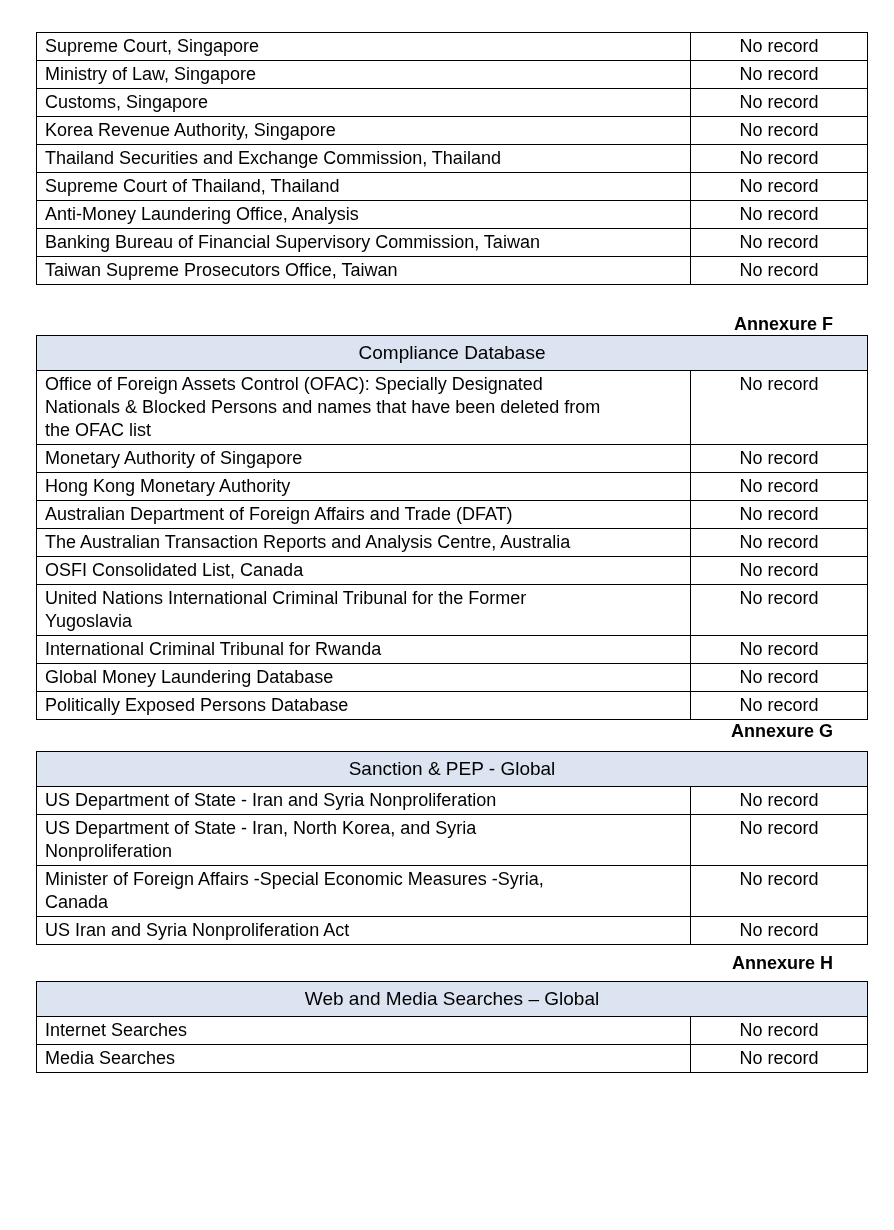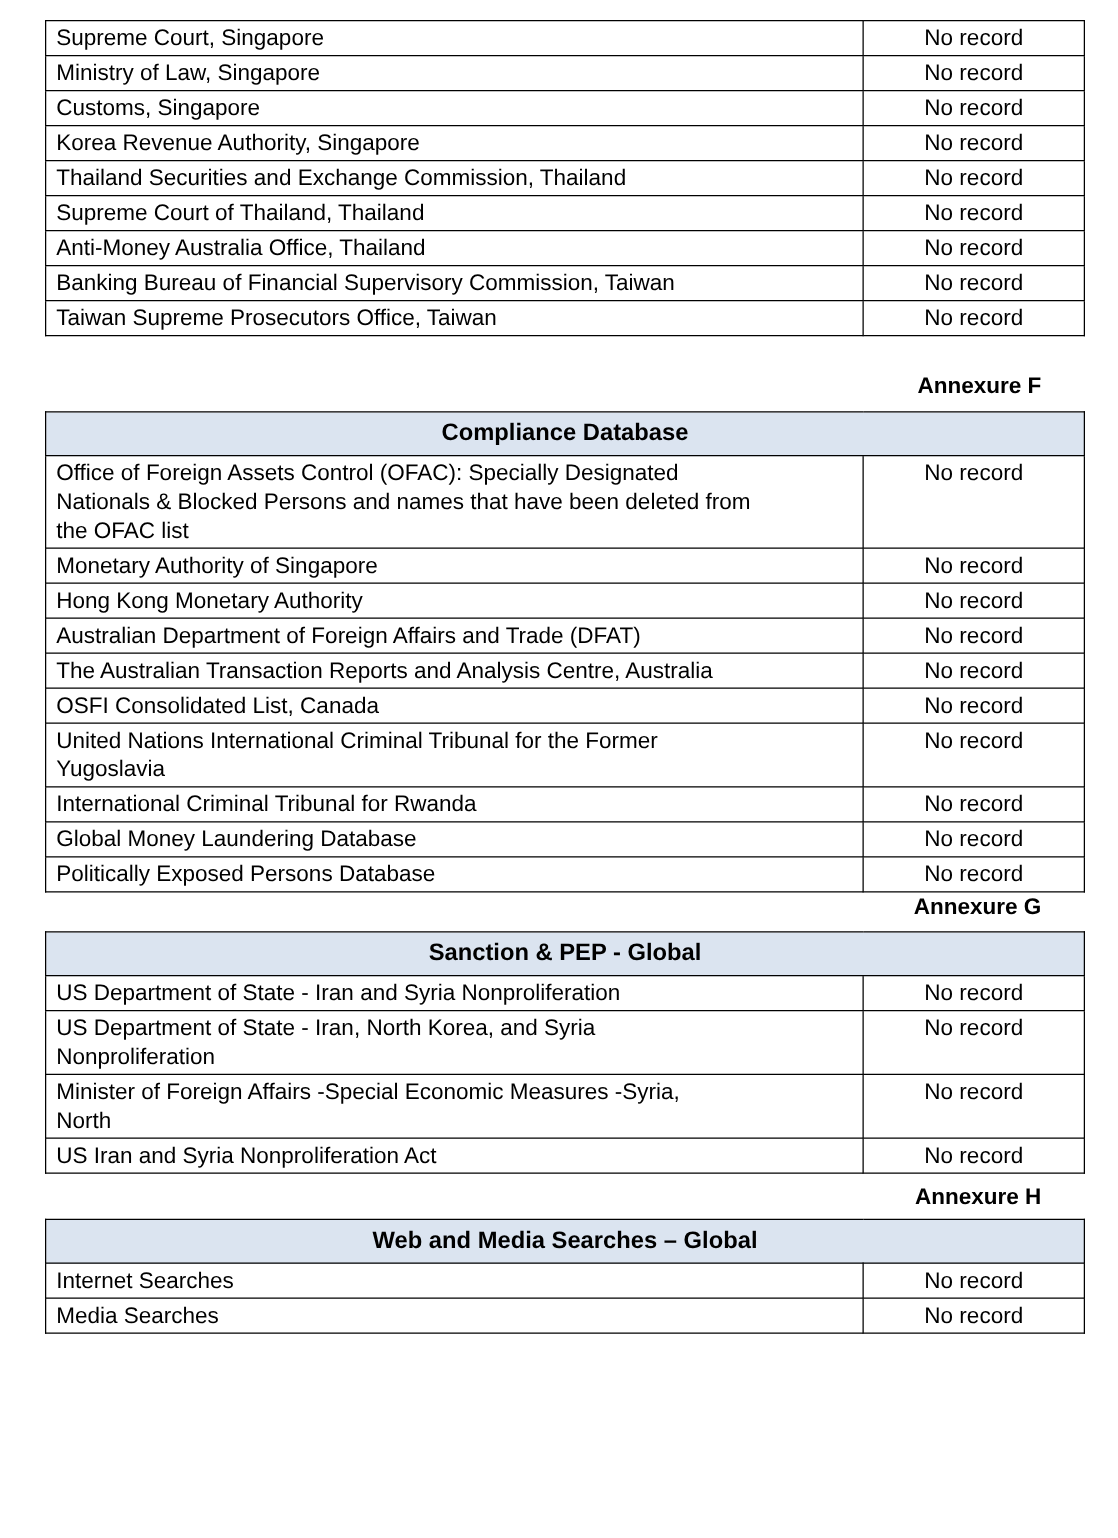--- a/index.html
+++ b/index.html
@@ -4,48 +4,48 @@
 <style>
   html,body { margin:0; padding:0; background:#ffffff; }
   .page {
     position:relative; width:894px; height:1230px; background:#ffffff;
     color:#000; font-family:"Liberation Sans", sans-serif; overflow:hidden;
   }
   table.rpt {
     border-collapse:collapse; table-layout:fixed;
     margin-left:36px; width:831px;
   }
-  table.t1 { margin-top:16px; }
+  table.t1 { margin-top:32px; }
   col.c1 { width:654px; }
   col.c2 { width:177px; }
   .rpt td {
     border:1.5px solid #000;
     vertical-align:top;
     padding:2px 8px;
     font-size:18px;
     line-height:23px;
   }
   td.src { text-align:left; white-space:pre-line; }
   td.res { text-align:center; }
   tr.hdr td {
     background:#dbe4f0;
     text-align:center;
-    font-weight:bold;
+    font-weight:normal;
     font-size:19px;
     line-height:26px;
     padding:4px 8px;
   }
   .annex {
     width:833px;
     text-align:right;
     font-weight:bold;
     font-size:18px;
     line-height:22px;
   }
-  .annex.f { margin-top:28px; margin-bottom:10px; }
+  .annex.f { margin-top:28px; }
   .annex.g { margin-bottom:9px;  }
   .annex.h { margin-top:7px; margin-bottom:7px;  }
 </style>
 </head>
 <body>
 
 <div class="page">
 
   <table class="rpt t1">
     <colgroup>
@@ -71,21 +71,21 @@
       </tr>
       <tr>
         <td class="src">Thailand Securities and Exchange Commission, Thailand</td>
         <td class="res">No record</td>
       </tr>
       <tr>
         <td class="src">Supreme Court of Thailand, Thailand</td>
         <td class="res">No record</td>
       </tr>
       <tr>
-        <td class="src">Anti-Money Australia Office, Thailand</td>
+        <td class="src">Anti-Money Laundering Office, Analysis</td>
         <td class="res">No record</td>
       </tr>
       <tr>
         <td class="src">Banking Bureau of Financial Supervisory Commission, Taiwan</td>
         <td class="res">No record</td>
       </tr>
       <tr>
         <td class="src">Taiwan Supreme Prosecutors Office, Taiwan</td>
         <td class="res">No record</td>
       </tr>
@@ -164,21 +164,21 @@
         <td class="src">US Department of State - Iran and Syria Nonproliferation</td>
         <td class="res">No record</td>
       </tr>
       <tr>
         <td class="src">US Department of State - Iran, North Korea, and Syria
 Nonproliferation</td>
         <td class="res">No record</td>
       </tr>
       <tr>
         <td class="src">Minister of Foreign Affairs -Special Economic Measures -Syria,
-North</td>
+Canada</td>
         <td class="res">No record</td>
       </tr>
       <tr>
         <td class="src">US Iran and Syria Nonproliferation Act</td>
         <td class="res">No record</td>
       </tr>
     </tbody>
   </table>
 
   <div class="annex h">Annexure H</div>

